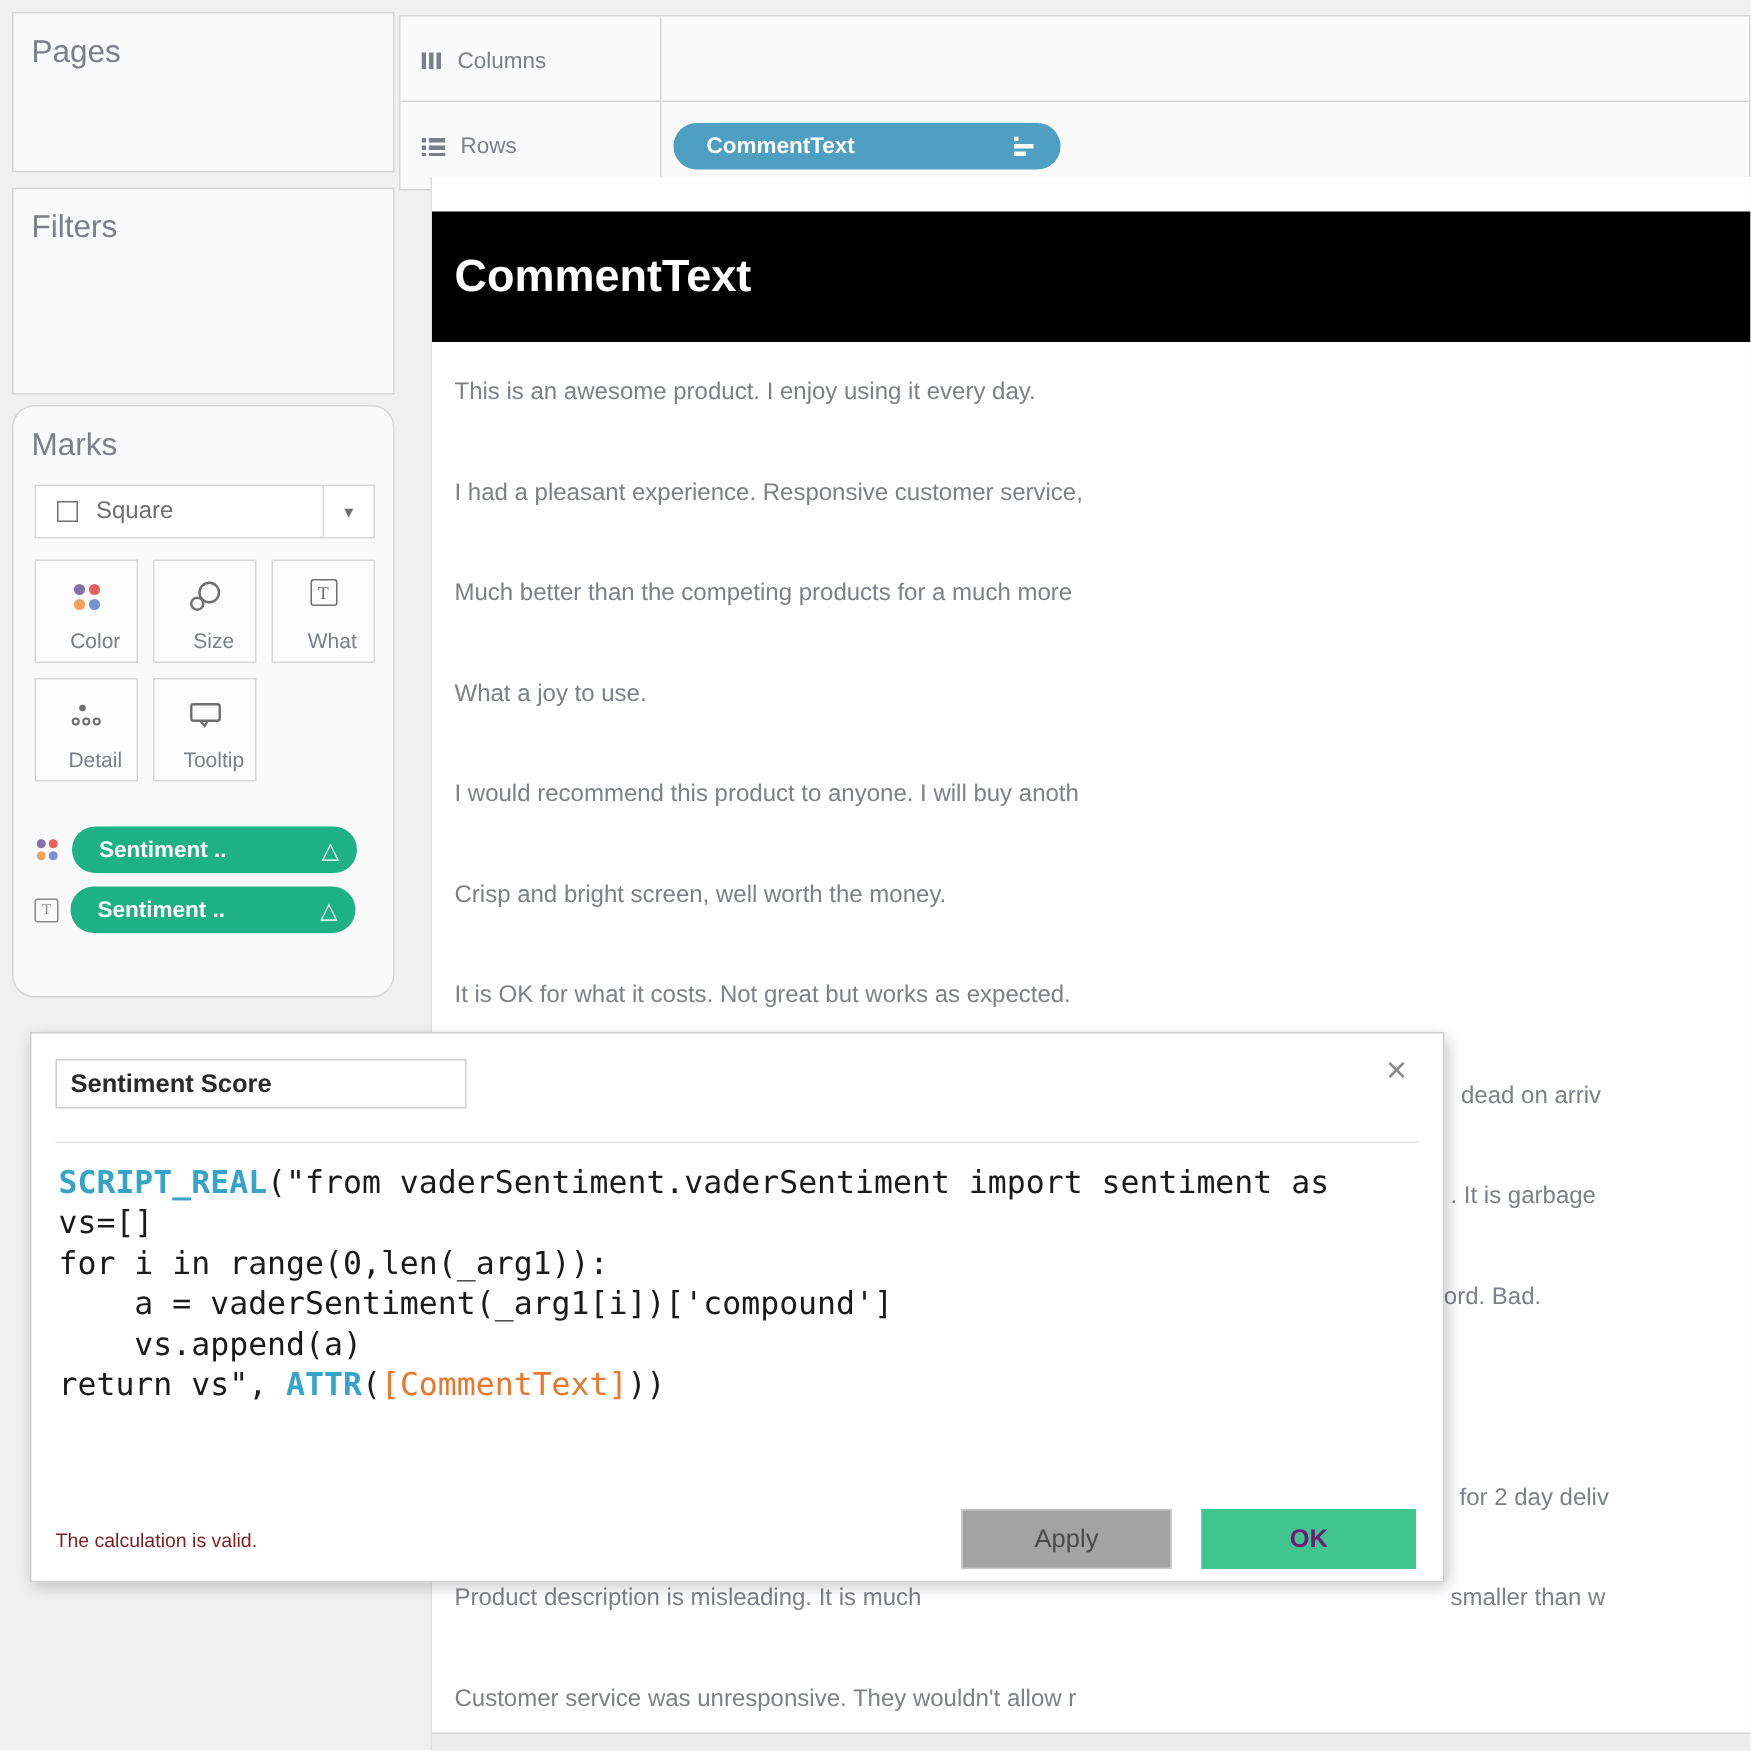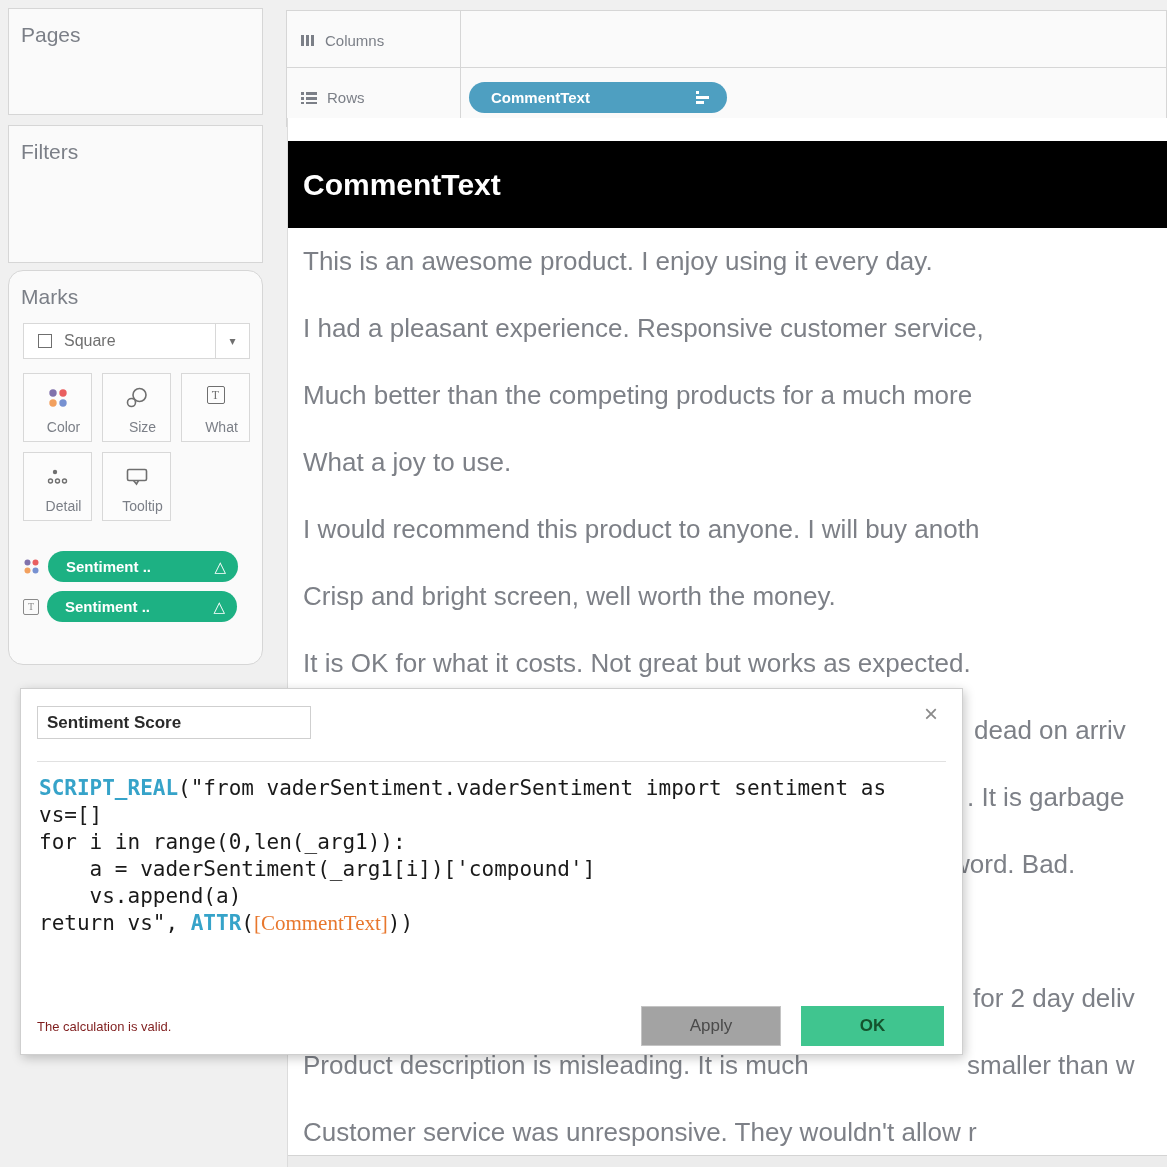--- a/index.html
+++ b/index.html
@@ -58,21 +58,21 @@
   #pill-row-1{top:280px;} #pill-row-2{top:320px;}
   .green-pill{
     width:190px;height:31px;border-radius:16px;background:var(--green-pill);
     display:flex;align-items:center;justify-content:space-between;
     padding:0 12px 0 18px;color:#fff;font-size:15px;font-weight:bold;
   }
   .green-pill .delta{font-weight:normal;font-size:15px;}
 
   
   .shelf{
-    position:absolute;left:286px;right:0;height:60px;
+    position:absolute;left:266px;right:0;height:60px;
     background:#fafafa;border:1px solid var(--panel-border);
     display:flex;align-items:center;
   }
   #columns-shelf{top:10px;} #rows-shelf{top:67px;}
   .shelf-head{
     width:174px;height:100%;display:flex;align-items:center;gap:10px;
     padding-left:14px;border-right:1px solid var(--panel-border);
     color:var(--label-gray);font-size:15px;
   }
   .blue-pill{
@@ -87,21 +87,21 @@
     background:#fff;border-left:1px solid #dcdcdc;
   }
   #view-header{
     margin-top:23px;height:87px;background:var(--header-bg);
     display:flex;align-items:center;padding-left:15px;
   }
   #view-header .title{color:#fff;font-size:30px;font-weight:bold;}
   #comment-rows{position:relative;}
   .comment-row{
     position:relative;height:67px;display:flex;align-items:center;
-    padding-left:15px;color:var(--comment-text);font-size:26px;white-space:nowrap;overflow:hidden;
+    padding-left:15px;color:var(--comment-text);font-size:16px;white-space:nowrap;overflow:hidden;
   }
   #h-scrollbar{
     position:absolute;left:0;right:0;bottom:0;height:12px;
     background:#ececec;border-top:1px solid #d4d4d4;
   }
 
   
   #calc-dialog{
     position:absolute;left:20px;top:688px;width:943px;height:367px;
     background:#fff;border:1px solid #cfcfcf;
@@ -118,28 +118,28 @@
     color:#8a8a8a;font-size:24px;line-height:26px;text-align:center;cursor:default;
   }
   #dialog-divider{position:absolute;left:16px;right:16px;top:72px;border-top:1px solid #e1e1e1;}
   #code-editor{
     position:absolute;left:18px;top:86px;right:4px;
     font-family:"DejaVu Sans Mono","Liberation Mono",monospace;
     font-size:21px;line-height:27px;color:#1a1a1a;
   }
   .code-line{white-space:pre;}
   .tok-keyword{color:var(--code-keyword);font-weight:bold;}
-  .tok-field{color:var(--code-field);font-family:Liberation Serif, serif;}
+  .tok-field{color:var(--code-field);}
   #calc-status{position:absolute;left:16px;top:330px;font-size:13px;color:#7f1d1d;}
   .dlg-btn{
     position:absolute;top:317px;height:40px;display:flex;align-items:center;justify-content:center;
     font-size:17px;
   }
   #apply-btn{left:620px;width:140px;background:#a3a3a3;border:1px solid #c4c4c4;color:#4a4a4a;}
-  #ok-btn{left:780px;width:143px;background:var(--ok-green);border:1px solid var(--ok-green);color:#14532d;font-weight:bold;}
+  #ok-btn{left:780px;width:143px;background:var(--ok-green);border:1px solid var(--ok-green);color:#701a75;font-weight:bold;}
 
   svg{display:block;}
 </style>
 </head>
 <body>
 
 <div class="panel" id="pages-panel">
   <span class="panel-label">Pages</span>
 </div>
 

